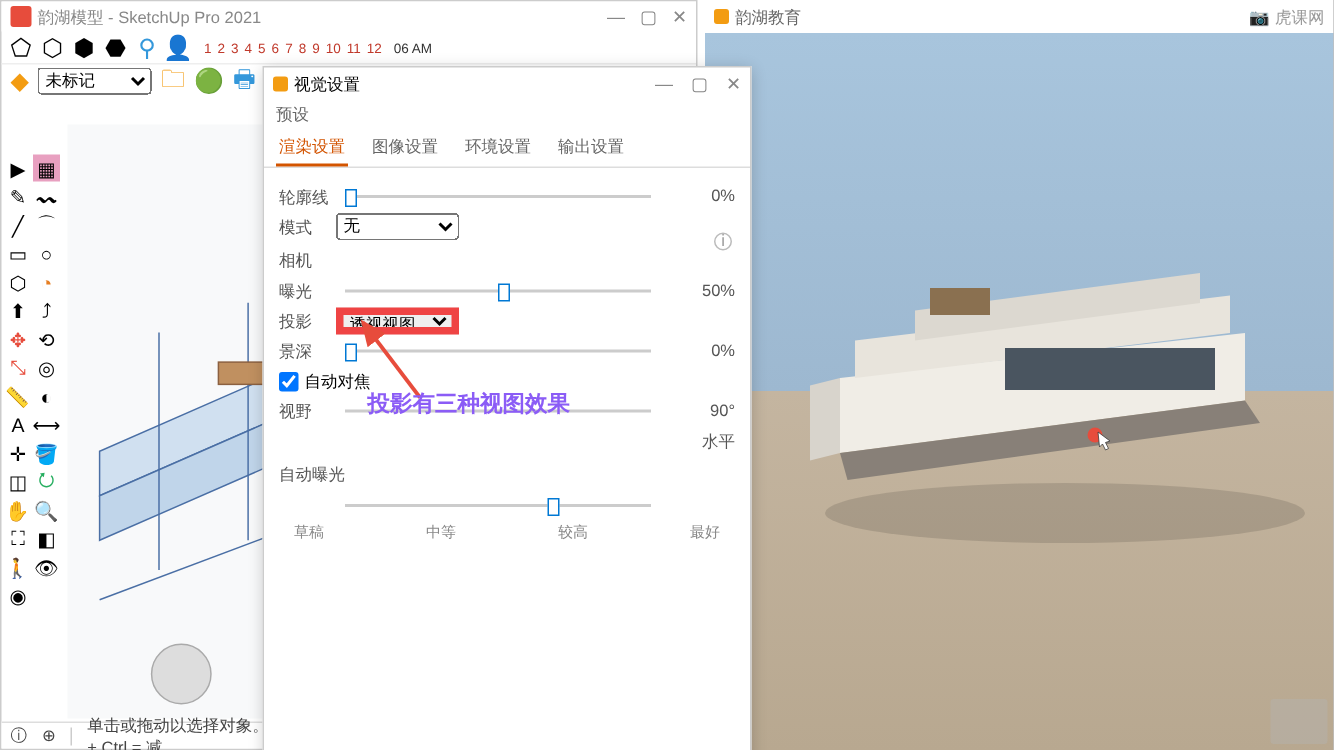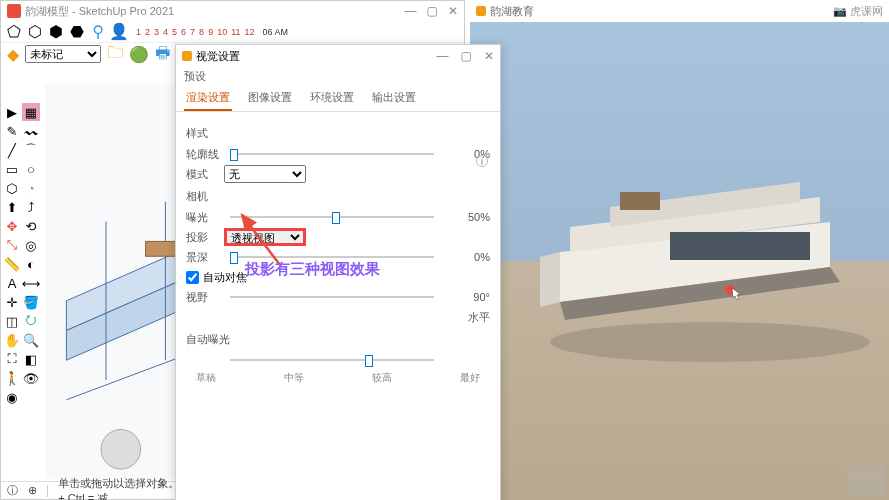--- a/index.html
+++ b/index.html
@@ -207,21 +207,20 @@
     </div>
   </div>
   <div class="dialog-sub">预设</div>
   <div class="dialog-tabs">
     <div class="tab active">渲染设置</div>
     <div class="tab">图像设置</div>
     <div class="tab">环境设置</div>
     <div class="tab">输出设置</div>
   </div>
   <div class="dialog-body">
-    <div class="section-title">样式</div>
     <div class="row">
       <div class="label">轮廓线</div>
       <div class="slider-wrap">
           <div class="slider-track"></div>
           <div class="slider-thumb" style="left:0"></div>
         </div>
       <div class="value">0%</div>
     </div>
     <div class="row">
       <div class="label">模式</div>
@@ -233,21 +232,21 @@
     <div class="row">
       <div class="label">曝光</div>
       <div class="slider-wrap">
           <div class="slider-track"></div>
           <div class="slider-thumb" style="left:50%"></div>
         </div>
       <div class="value">50%</div>
     </div>
     <div class="row">
       <div class="label">投影</div>
-      <select style="border:3px solid #ef4444"><option>透视视图</option></select>
+      <select style="border:5px solid #ef4444"><option>透视视图</option></select>
     </div>
     <div class="row">
       <div class="label">景深</div>
       <div class="slider-wrap">
           <div class="slider-track"></div>
           <div class="slider-thumb" style="left:0"></div>
         </div>
       <div class="value">0%</div>
     </div>
     <div class="row">

